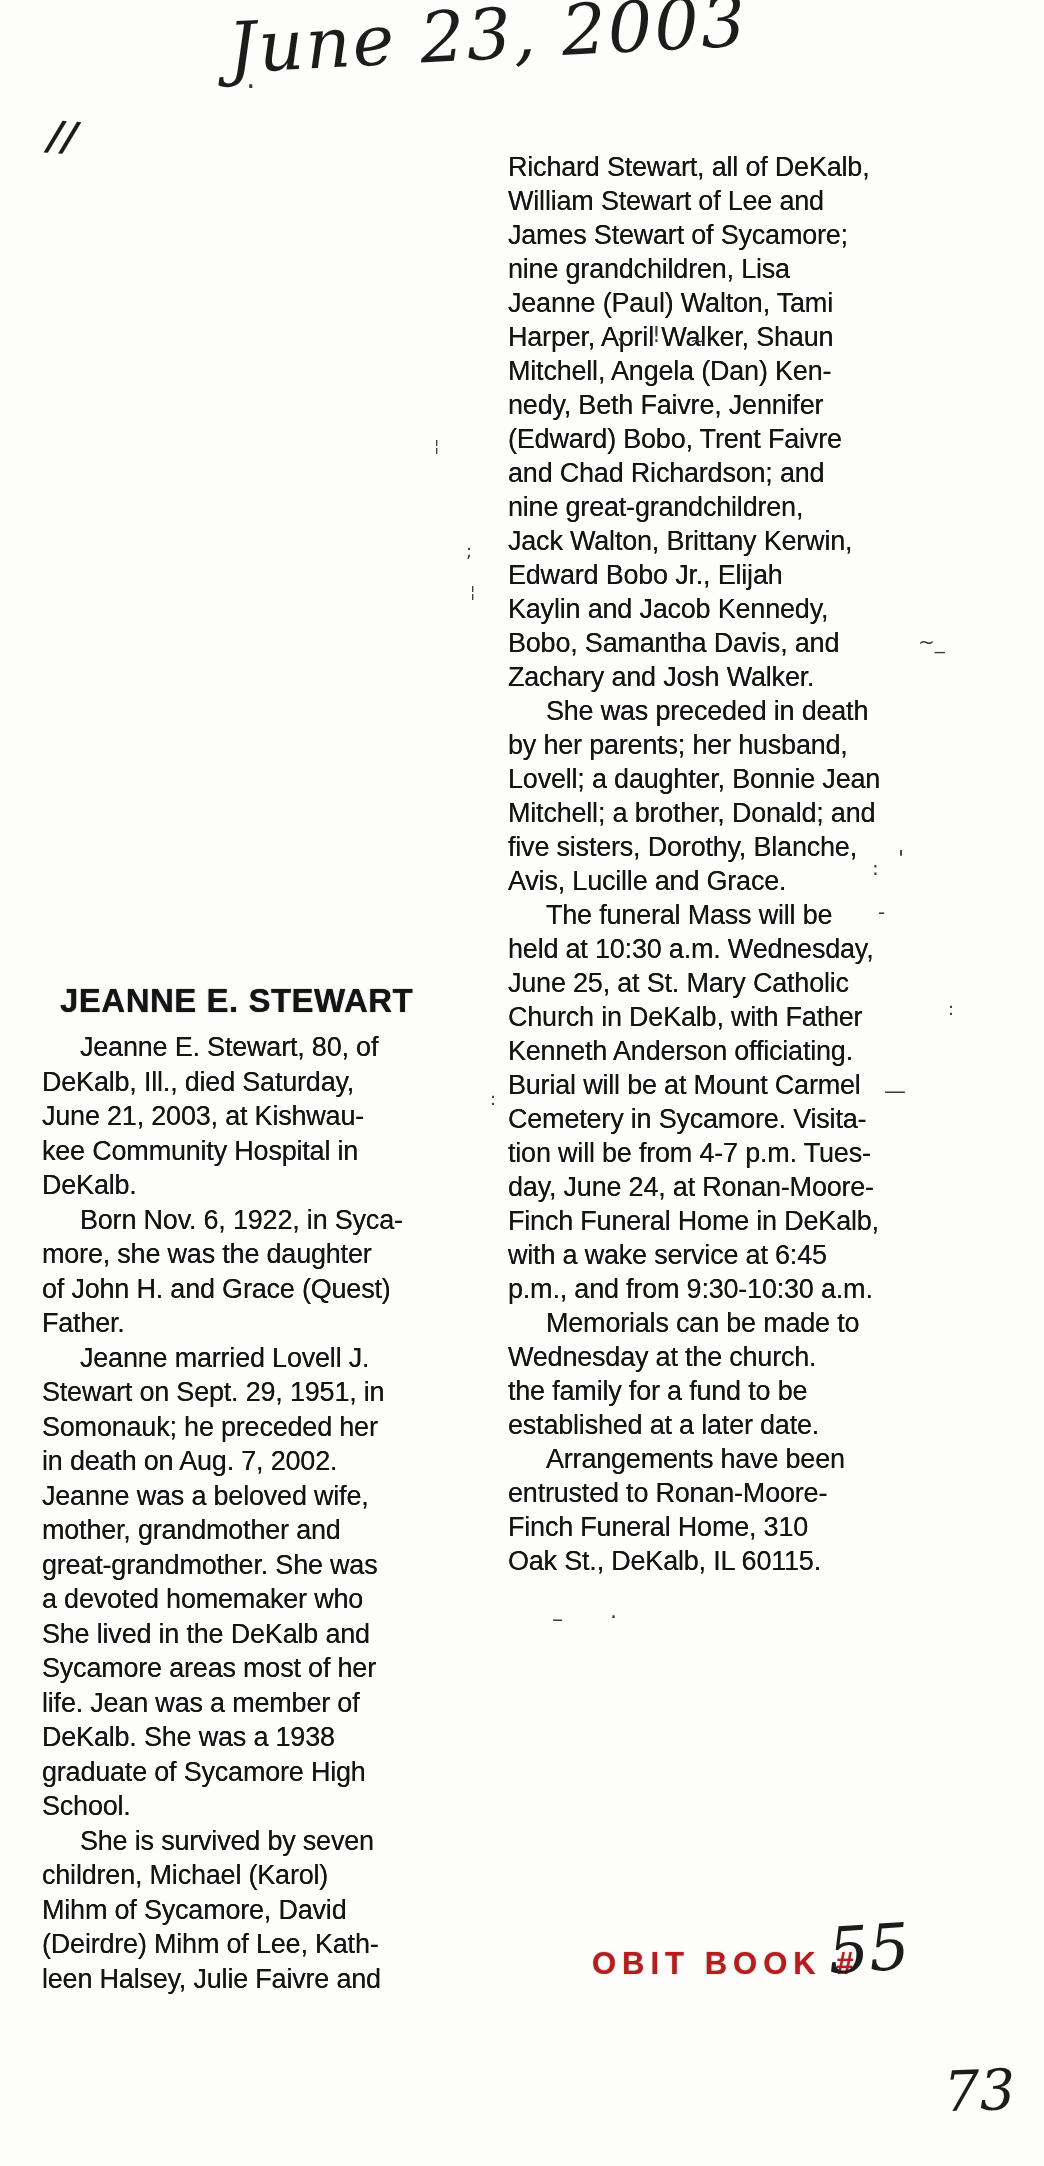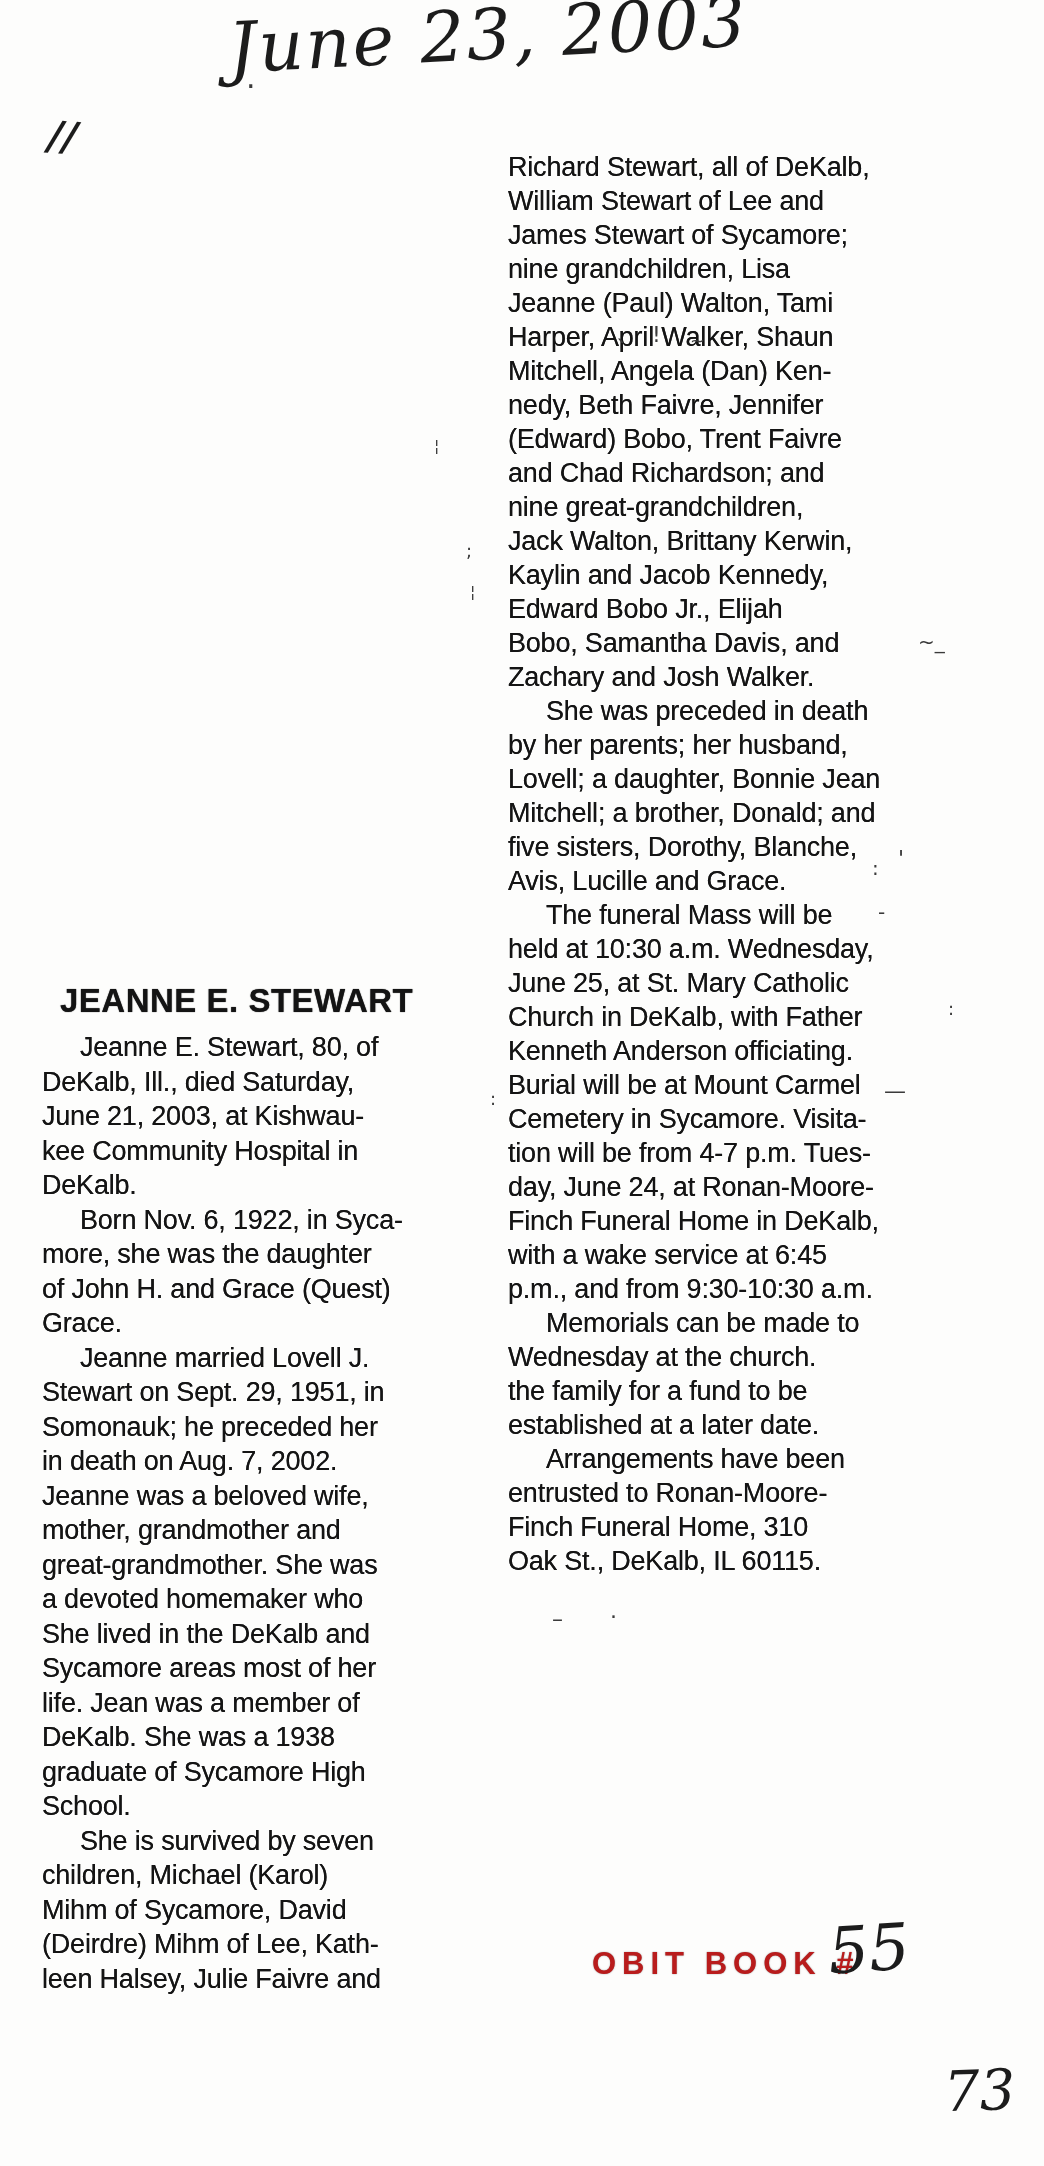--- a/index.html
+++ b/index.html
@@ -93,21 +93,21 @@
 
   <div class="col col-left">
       <div class="tline ind">Jeanne E. Stewart, 80, of</div>
       <div class="tline">DeKalb, Ill., died Saturday,</div>
       <div class="tline">June 21, 2003, at Kishwau-</div>
       <div class="tline">kee Community Hospital in</div>
       <div class="tline">DeKalb.</div>
       <div class="tline ind">Born Nov. 6, 1922, in Syca-</div>
       <div class="tline">more, she was the daughter</div>
       <div class="tline">of John H. and Grace (Quest)</div>
-      <div class="tline">Grace.</div>
+      <div class="tline">Father.</div>
       <div class="tline ind">Jeanne married Lovell J.</div>
       <div class="tline">Stewart on Sept. 29, 1951, in</div>
       <div class="tline">Somonauk; he preceded her</div>
       <div class="tline">in death on Aug. 7, 2002.</div>
       <div class="tline">Jeanne was a beloved wife,</div>
       <div class="tline">mother, grandmother and</div>
       <div class="tline">great-grandmother. She was</div>
       <div class="tline">a devoted homemaker who</div>
       <div class="tline">She lived in the DeKalb and</div>
       <div class="tline">Sycamore areas most of her</div>
@@ -128,22 +128,22 @@
       <div class="tline">James Stewart of Sycamore;</div>
       <div class="tline">nine grandchildren, Lisa</div>
       <div class="tline">Jeanne (Paul) Walton, Tami</div>
       <div class="tline">Harper, April Walker, Shaun</div>
       <div class="tline">Mitchell, Angela (Dan) Ken-</div>
       <div class="tline">nedy, Beth Faivre, Jennifer</div>
       <div class="tline">(Edward) Bobo, Trent Faivre</div>
       <div class="tline">and Chad Richardson; and</div>
       <div class="tline">nine great-grandchildren,</div>
       <div class="tline">Jack Walton, Brittany Kerwin,</div>
+      <div class="tline">Edward Bobo Jr., Elijah</div>
       <div class="tline">Kaylin and Jacob Kennedy,</div>
-      <div class="tline">Edward Bobo Jr., Elijah</div>
       <div class="tline">Bobo, Samantha Davis, and</div>
       <div class="tline">Zachary and Josh Walker.</div>
       <div class="tline ind">She was preceded in death</div>
       <div class="tline">by her parents; her husband,</div>
       <div class="tline">Lovell; a daughter, Bonnie Jean</div>
       <div class="tline">Mitchell; a brother, Donald; and</div>
       <div class="tline">five sisters, Dorothy, Blanche,</div>
       <div class="tline">Avis, Lucille and Grace.</div>
       <div class="tline ind">The funeral Mass will be</div>
       <div class="tline">held at 10:30 a.m. Wednesday,</div>

